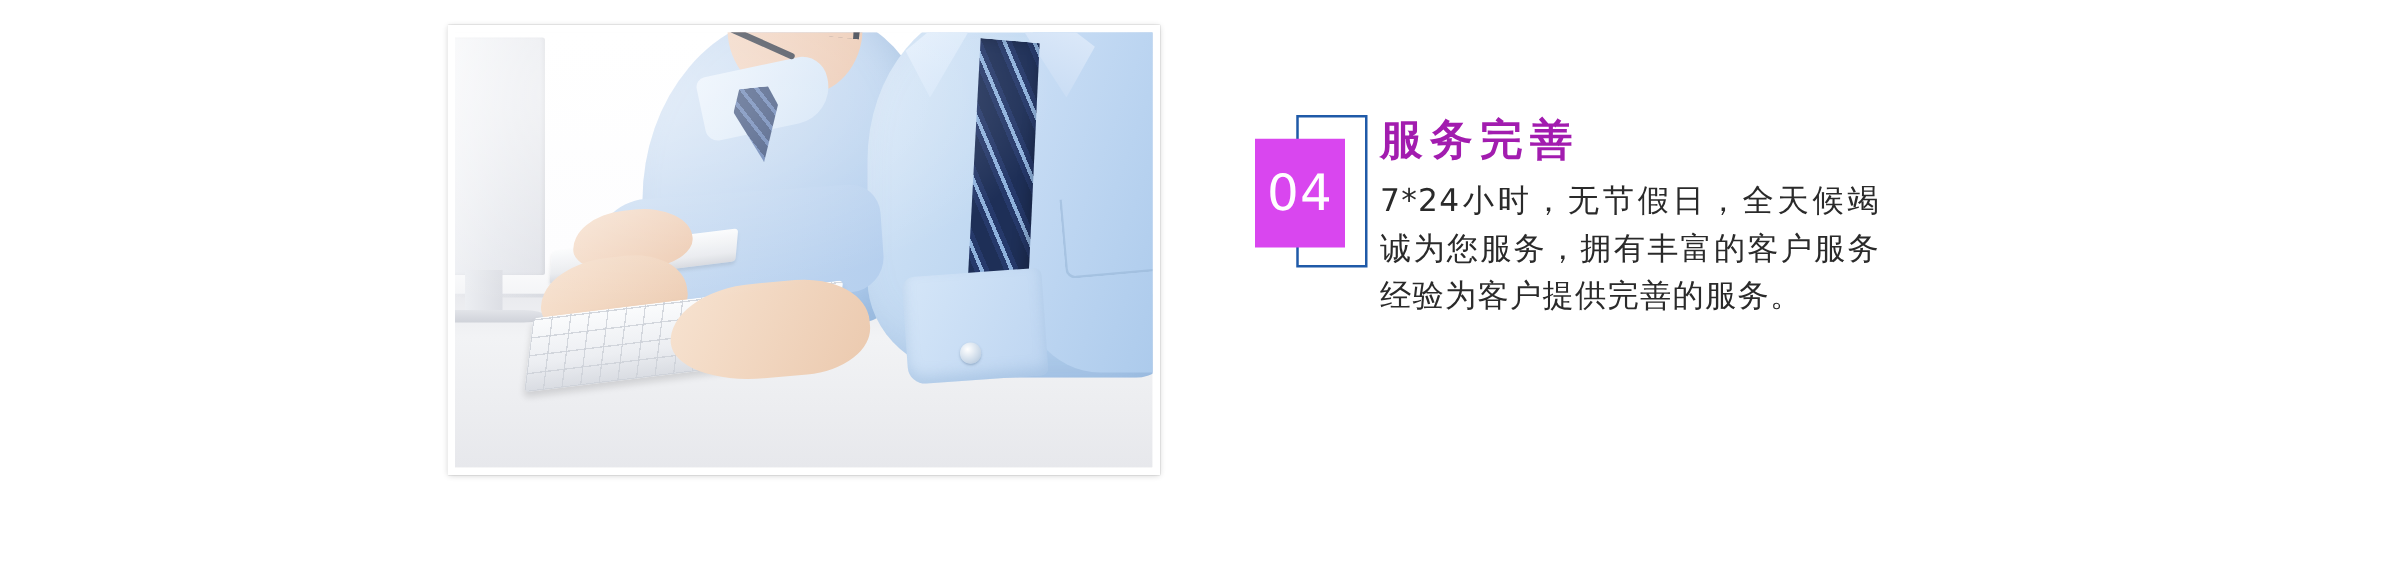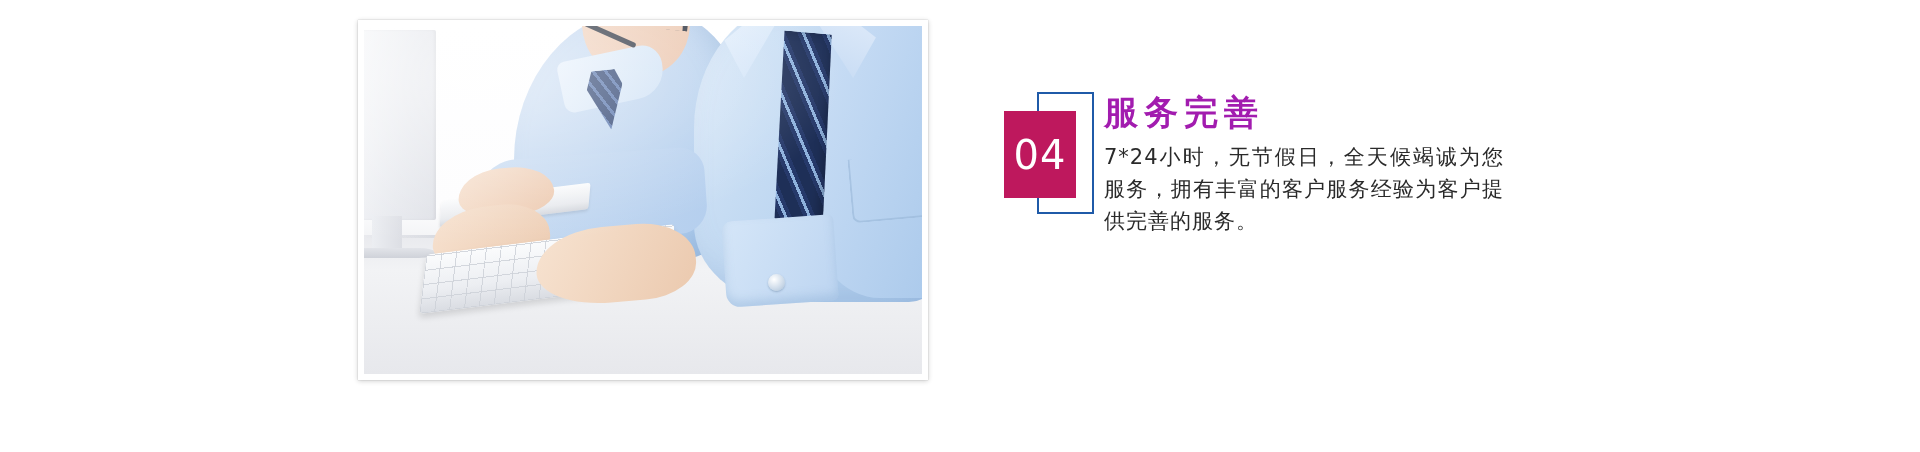--- a/index.html
+++ b/index.html
@@ -363,21 +363,21 @@
     border: 2px solid #1f5aa8;
     box-sizing: border-box;
     background: transparent;
   }
   .badge-square {
     position: absolute;
     left: 0px;
     top: 19px;
     width: 72px;
     height: 87px;
-    background: #be185d;
+    background: #d946ef;
     display: flex;
     align-items: center;
     justify-content: center;
   }
   .badge-number {
     color: #ffffff;
     font-size: 40px;
     font-weight: 400;
     letter-spacing: 1px;
     line-height: 1;
@@ -394,21 +394,21 @@
     color: #a21caf;
     font-size: 34px;
     font-weight: bold;
     letter-spacing: 6px;
     line-height: 1.18;
     margin: 0 0 10px 0;
     white-space: nowrap;
   }
   .body-copy {
     color: #2a2a2a;
-    font-size: 21px;
+    font-size: 25px;
     line-height: 1.52;
     letter-spacing: 1px;
     margin: 0;
     width: 400px;
     text-align: justify;
     text-justify: inter-character;
   }
 </style>
 </head>
 <body>

